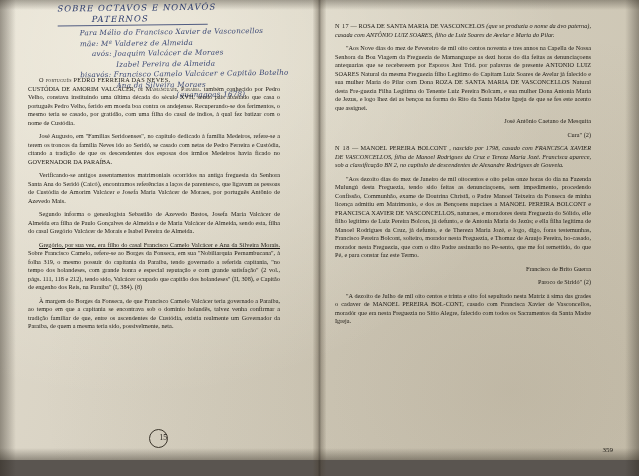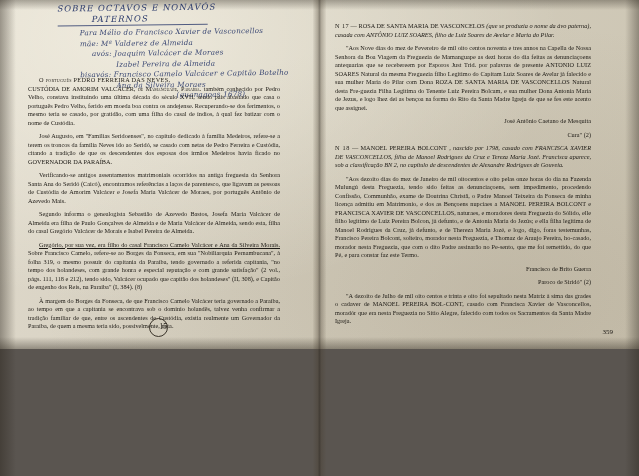--- a/index.html
+++ b/index.html
@@ -9,21 +9,21 @@
   }
   body {
     width: 639px;
     height: 476px;
     overflow: hidden;
     font-family: "Liberation Serif", serif;
   }
   .page {
     position: relative;
     width: 639px;
-    height: 349px;
+    height: 460px;
     background: #d8d2c4;
     background-image:
       radial-gradient(ellipse at 20% 10%, rgba(255,252,240,0.55), rgba(255,252,240,0) 60%),
       radial-gradient(ellipse at 80% 85%, rgba(120,105,80,0.18), rgba(120,105,80,0) 65%),
       linear-gradient(100deg, #ded8ca 0%, #d5cfbf 40%, #cdc6b4 100%);
     box-sizing: border-box;
   }
   
   .gutter {
     position: absolute;
@@ -129,21 +129,21 @@
     left: 149px;
     bottom: 12px;
     width: 17px;
     height: 17px;
     border: 1px solid #3a342a;
     border-radius: 50%;
     text-align: right;
     line-height: 16px;
     font-size: 7.5px;
   }
-  .folio-right { right: 26px; bottom: 13px; margin-left: 20px; }
+  .folio-right { right: 26px; bottom: 6px; margin-left: 20px; }
 
   .blur {
     filter: blur(0.15px);
   }
 </style>
 </head>
 <body>
 
 <div class="page">
 

